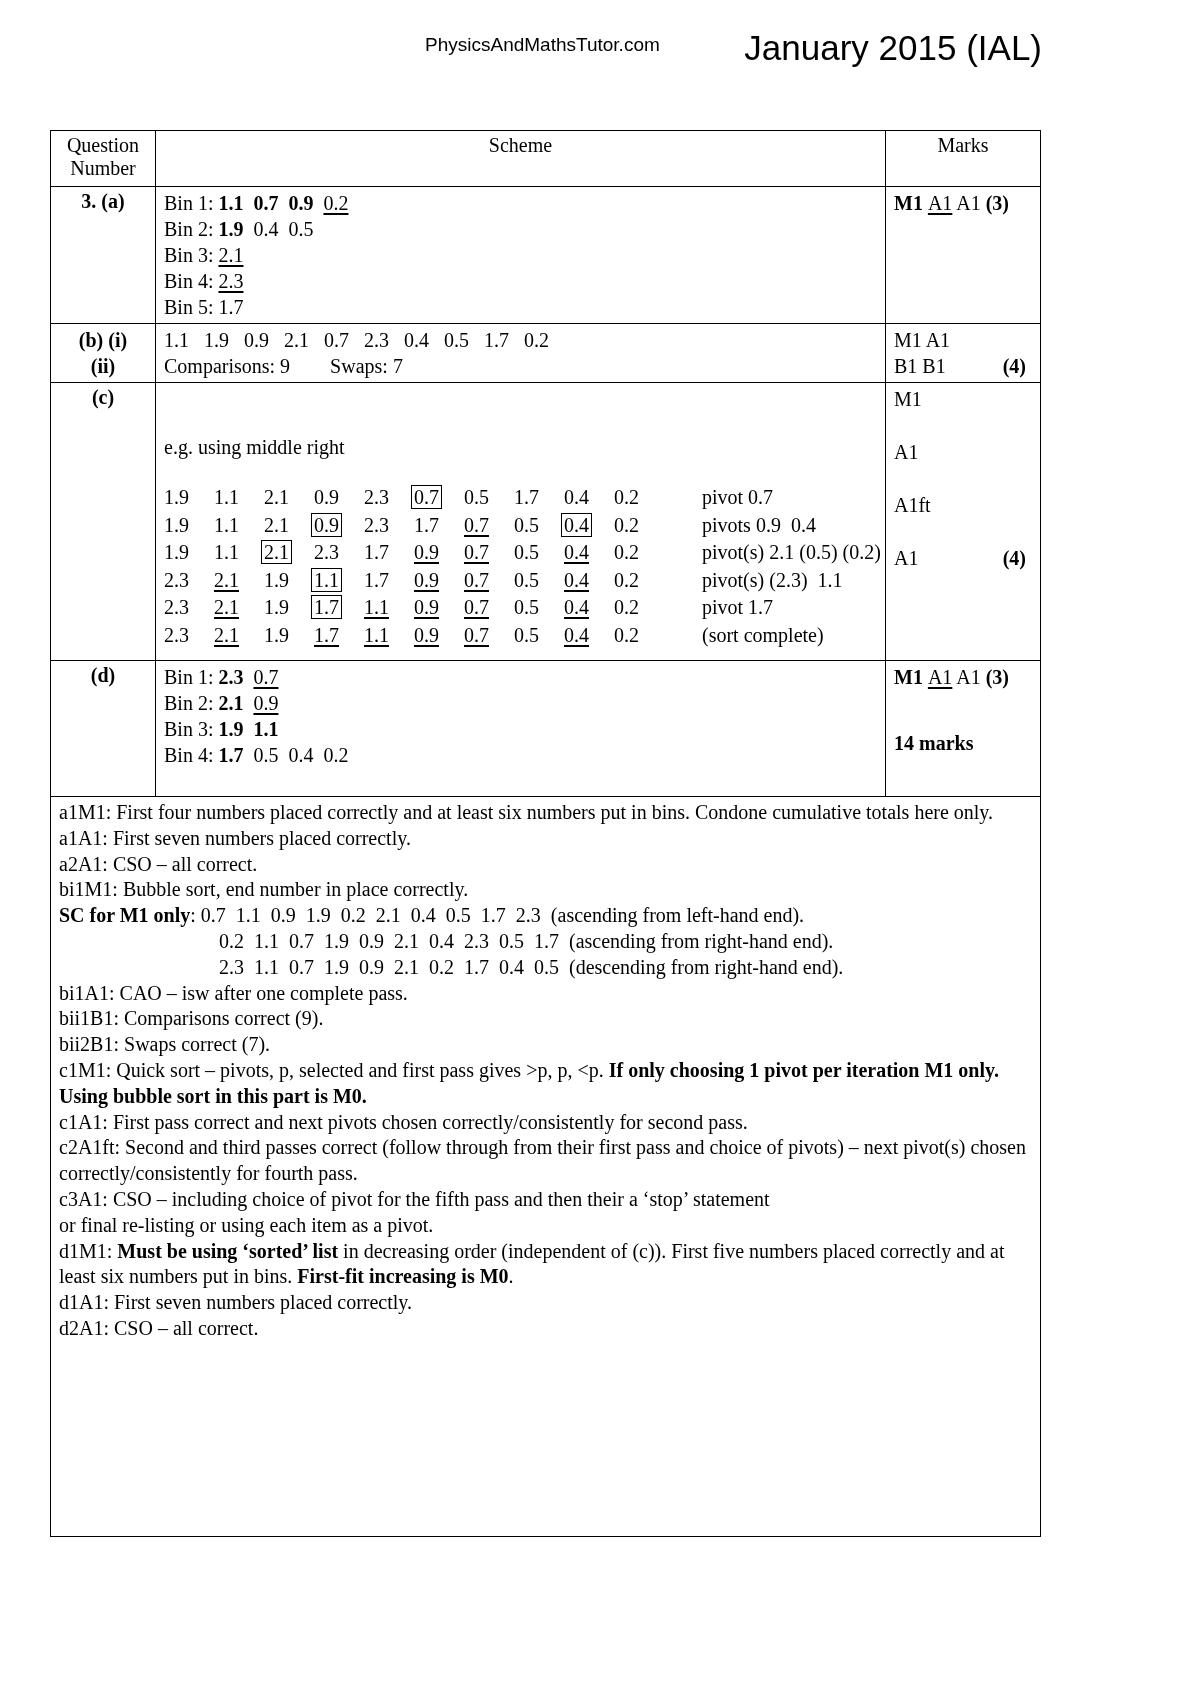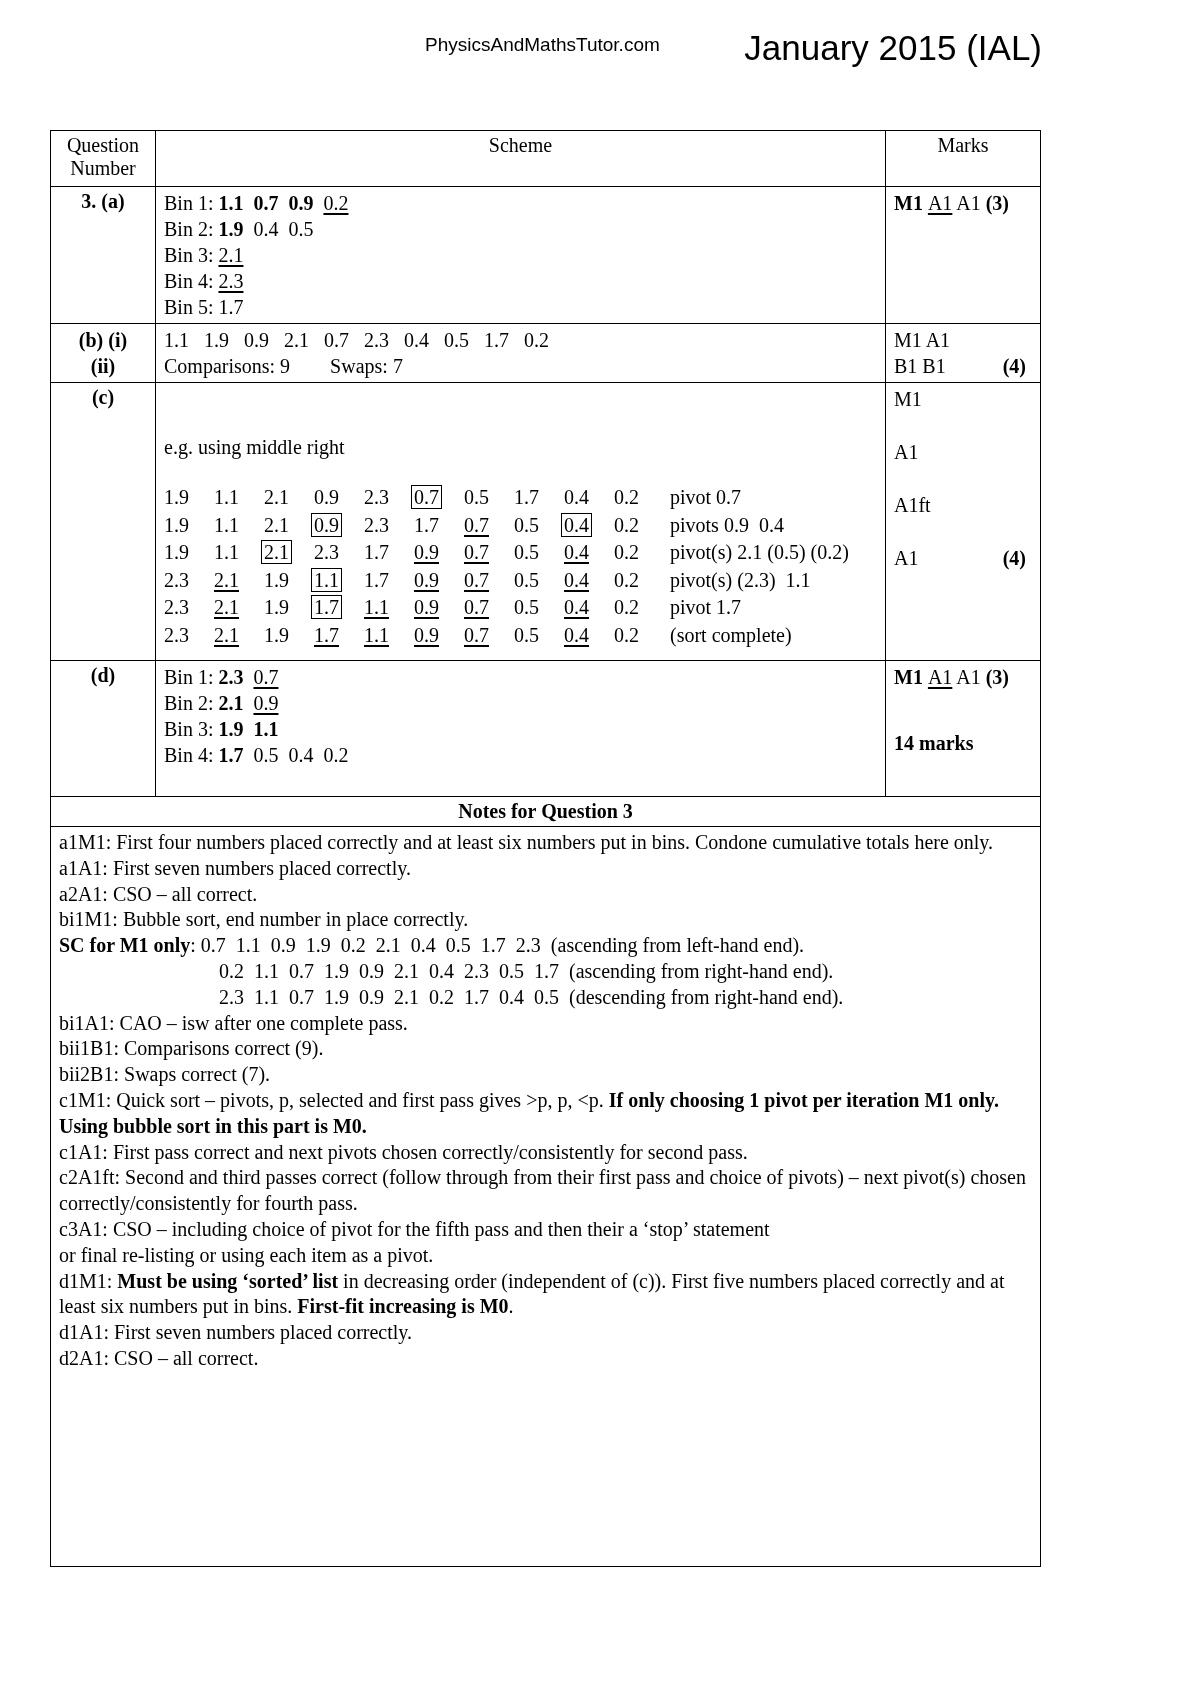--- a/index.html
+++ b/index.html
@@ -35,21 +35,21 @@
   td.marks-mid { vertical-align:middle; }
   td.marks-c { padding-top:84px; }
   td.marks-c .line { margin-bottom:27px; }
   td.marks-d { padding-top:36px; }
   td.marks-d .line + .line { margin-top:40px; }
 
   .c-intro { padding-top:48px; line-height:26px; }
   .qgrid { margin-top:24px; }
   .qrow { line-height:27.5px; white-space:pre; position:relative; }
   .qcell { display:inline-block; width:50px; }
-  .qnote { padding-left:6px; }
+  .qnote { padding-left:6px;margin-left:32px; }
 
   td.notes-title { height:30px; text-align:center; font-weight:bold; padding:1px; vertical-align:middle; }
   td.notes-body { height:740px; padding:7px 10px; }
   td.notes-body .line { line-height:25.8px; }
 </style>
 </head>
 <body>
 
 <div class="page">
 
@@ -129,23 +129,20 @@
             <div class="line"><span>Bin 2: </span><span class="b">2.1</span><span>  </span><span class="u">0.9</span></div>
             <div class="line"><span>Bin 3: </span><span class="b">1.9</span><span>  </span><span class="b">1.1</span></div>
             <div class="line"><span>Bin 4: </span><span class="b">1.7</span><span>  0.5  0.4  0.2</span></div>
           </td>
       <td class="marks-d">
             <div class="line"><span class="b">M1 </span><span class="u">A1</span><span> A1 </span><span class="b">(3)</span></div>
             <div class="line"><span class="b">14 marks</span></div>
           </td>
     </tr>
 
-    <tr>
-      <td class="notes-title" colspan="3">Notes for Question 3</td>
-    </tr>
 
     <tr>
       <td class="notes-body" colspan="3">
             <div class="line"><span>a1M1: First four numbers placed correctly and at least six numbers put in bins. Condone cumulative totals here only.</span></div>
             <div class="line"><span>a1A1: First seven numbers placed correctly.</span></div>
             <div class="line"><span>a2A1: CSO – all correct.</span></div>
             <div class="line"><span>bi1M1: Bubble sort, end number in place correctly.</span></div>
             <div class="line"><span class="b">SC for M1 only</span><span>: 0.7  1.1  0.9  1.9  0.2  2.1  0.4  0.5  1.7  2.3  (ascending from left-hand end).</span></div>
             <div class="line ind"><span>0.2  1.1  0.7  1.9  0.9  2.1  0.4  2.3  0.5  1.7  (ascending from right-hand end).</span></div>
             <div class="line ind"><span>2.3  1.1  0.7  1.9  0.9  2.1  0.2  1.7  0.4  0.5  (descending from right-hand end).</span></div>

